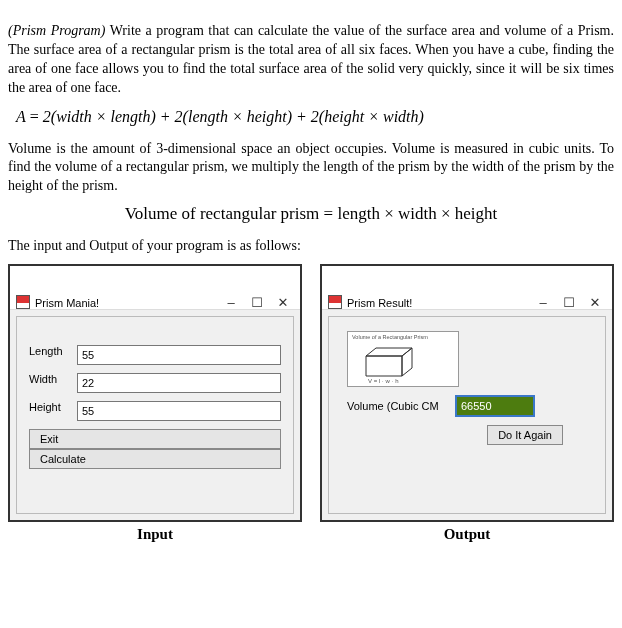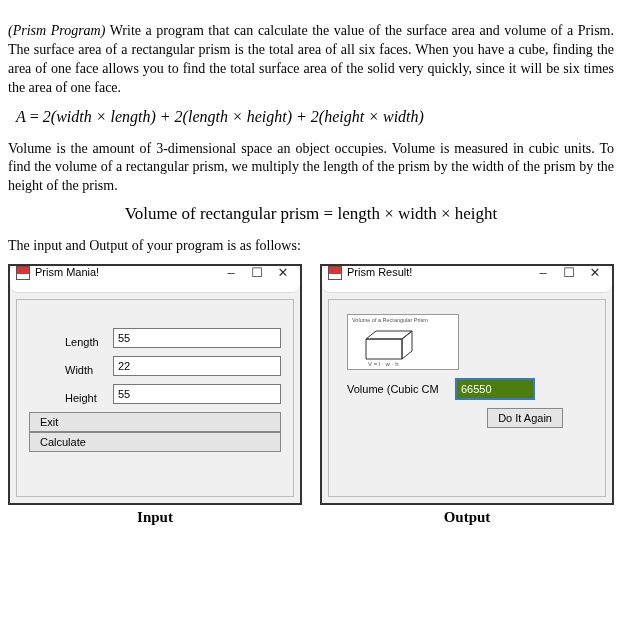--- a/index.html
+++ b/index.html
@@ -45,26 +45,25 @@
   }
   .window {
     border: 2px solid #333;
     background: #f0f0f0;
     font-family: 'Segoe UI', Arial, sans-serif;
     font-size: 11px;
     text-align: left;
   }
   .titlebar {
     display: flex;
-    align-items: flex-start;
+    align-items: flex-end;
     height: 26px;
-    padding: 0 4px 0 6px;
+    padding: 17px 4px 0 6px;
     background: #fff;
     border-bottom: 1px solid #ddd;
-    border-radius: 8px;
   }
   .app-icon {
     width: 12px; height: 12px;
     border: 1px solid #555;
     background: linear-gradient(#d33 0 60%, #fff 60% 100%);
     margin-right: 5px;
   }
   .title-text { flex: 1; font-size: 11px; }
   .winbtns { display: flex; gap: 12px; padding-right: 6px; }
   .winbtn {
@@ -75,23 +74,22 @@
   .client {
     padding: 14px 12px 12px 12px;
     min-height: 170px;
     position: relative;
     border: 1px solid #bbb;
     margin: 6px;
     background: #f0f0f0;
   }
   .row {
     display: flex;
-    align-items: flex-end;
+    align-items: flex-start;
     margin-bottom: 8px;
-    margin-left: 36px;
   }
   .lbl {
     width: 48px;
     font-size: 11px;
   }
   .txtbox {
     flex: 1;
     height: 18px;
     padding: 0 4px;
     font-size: 11px;

